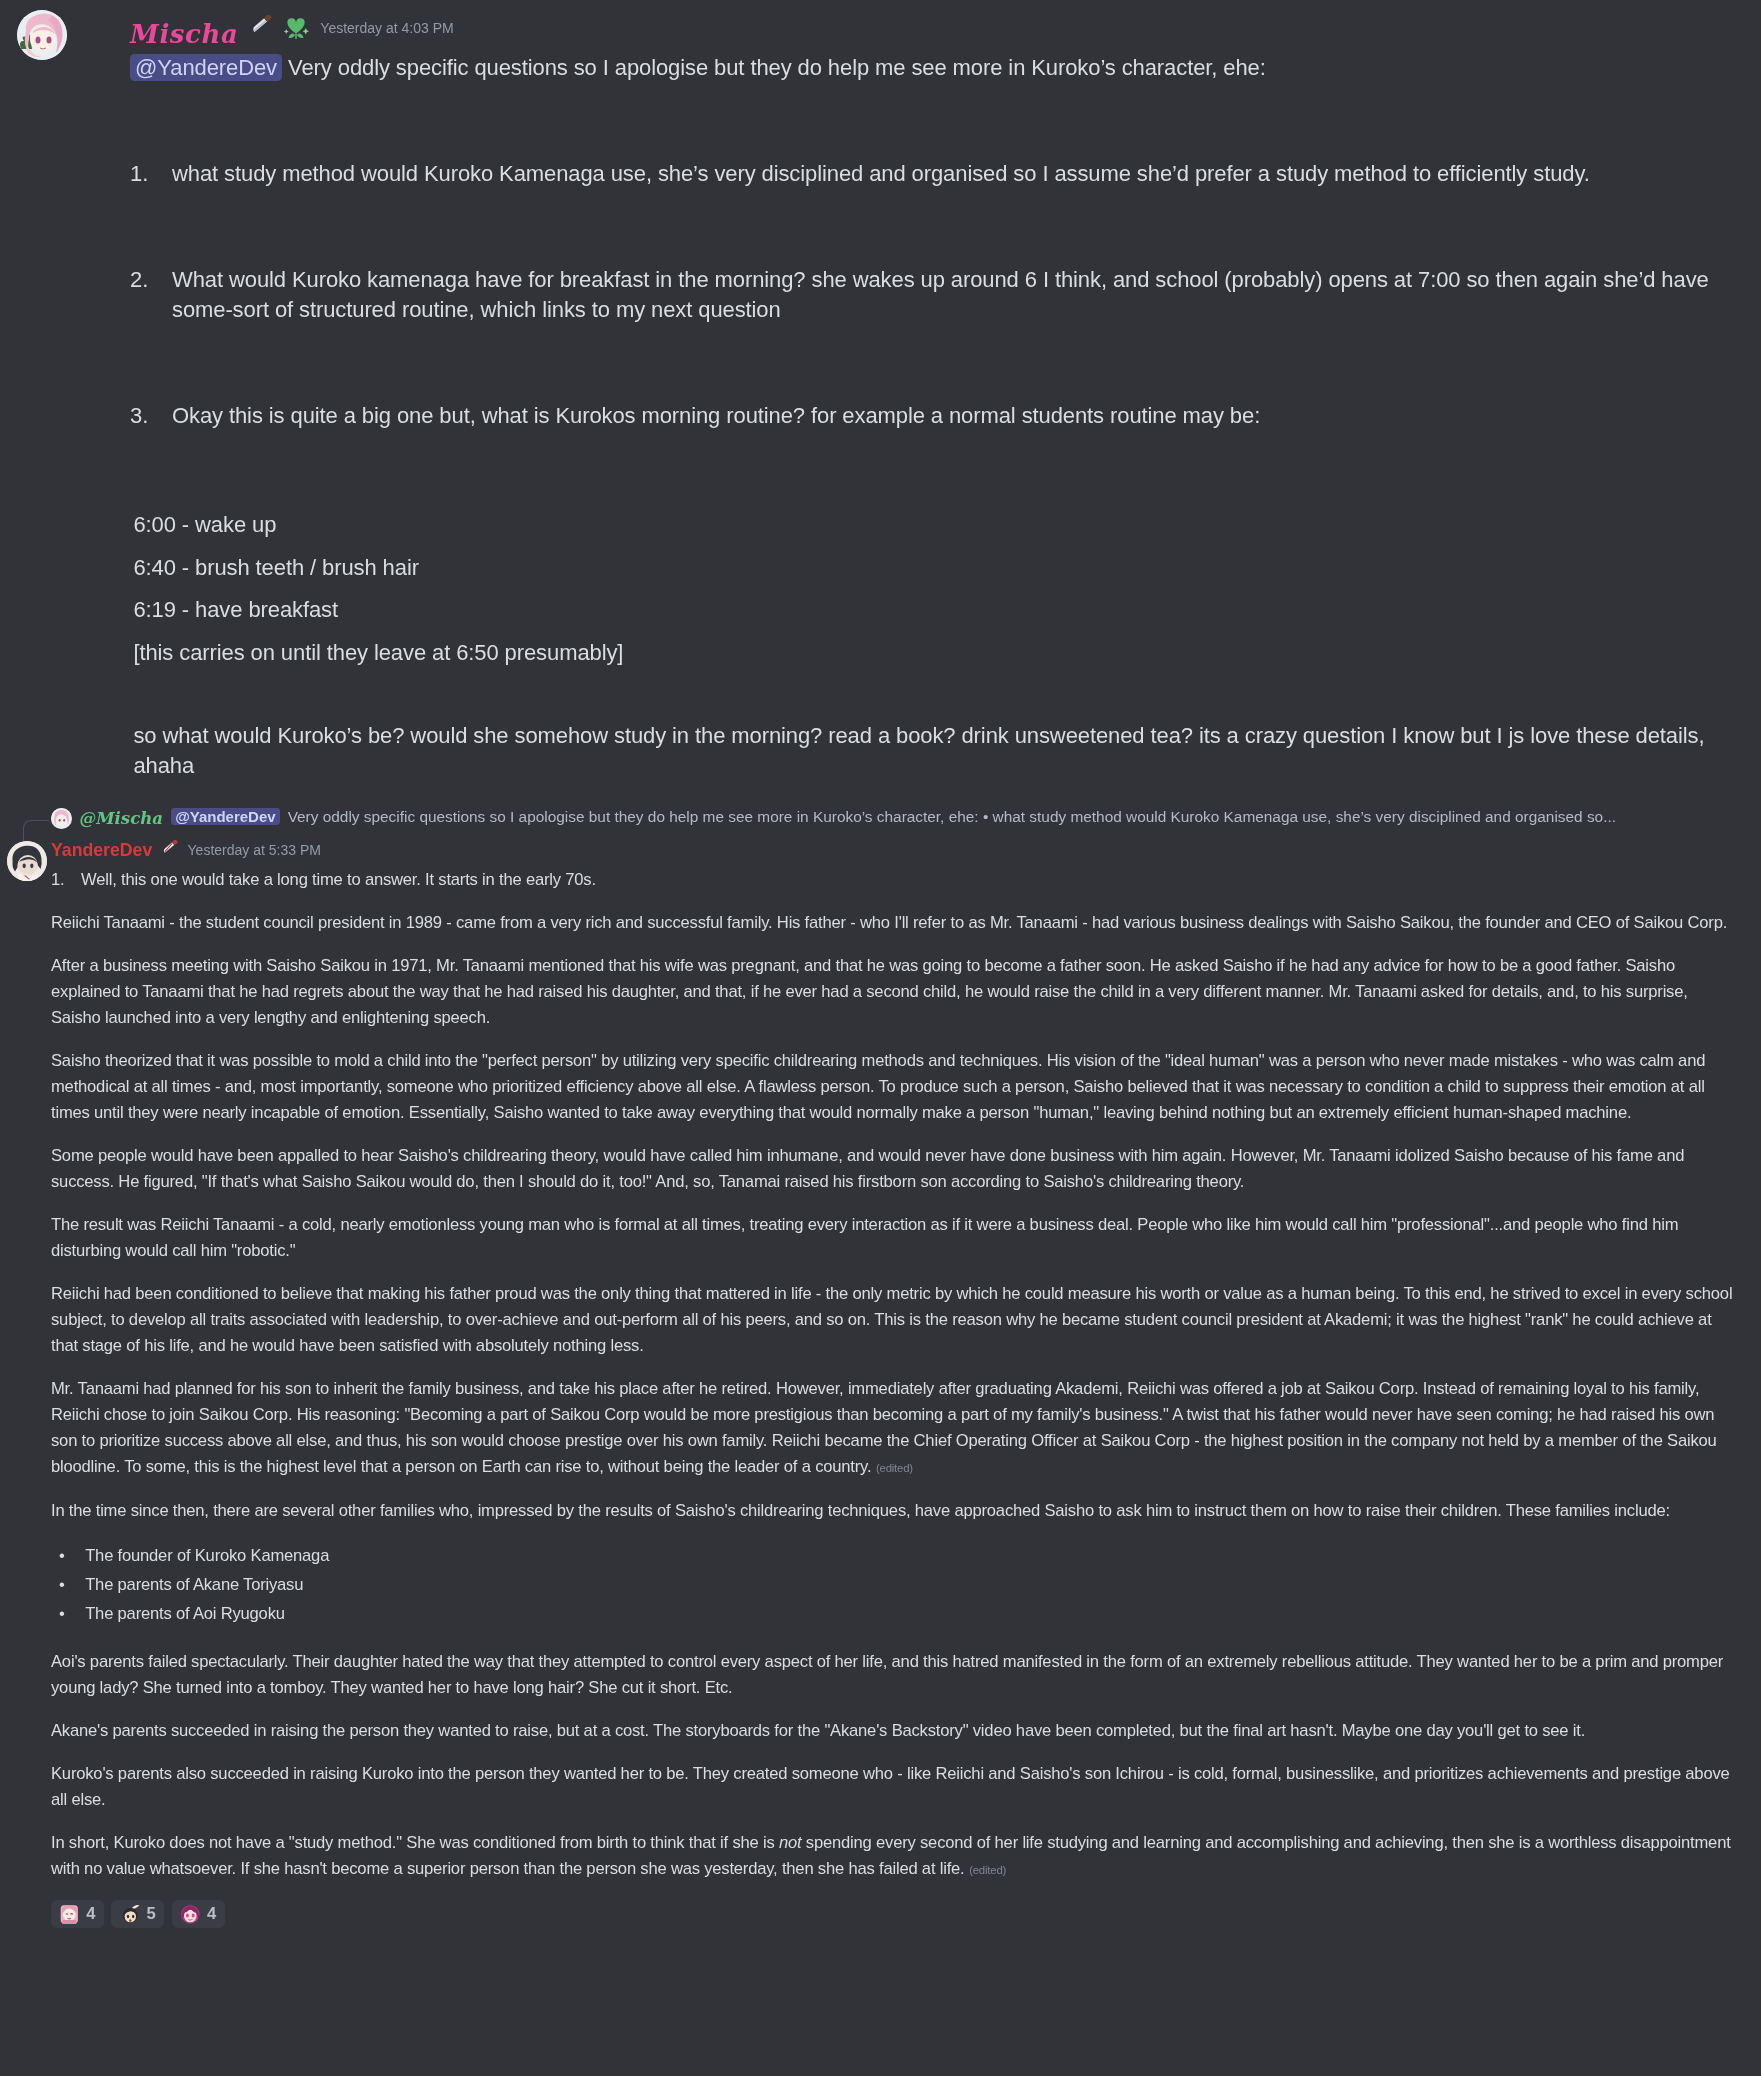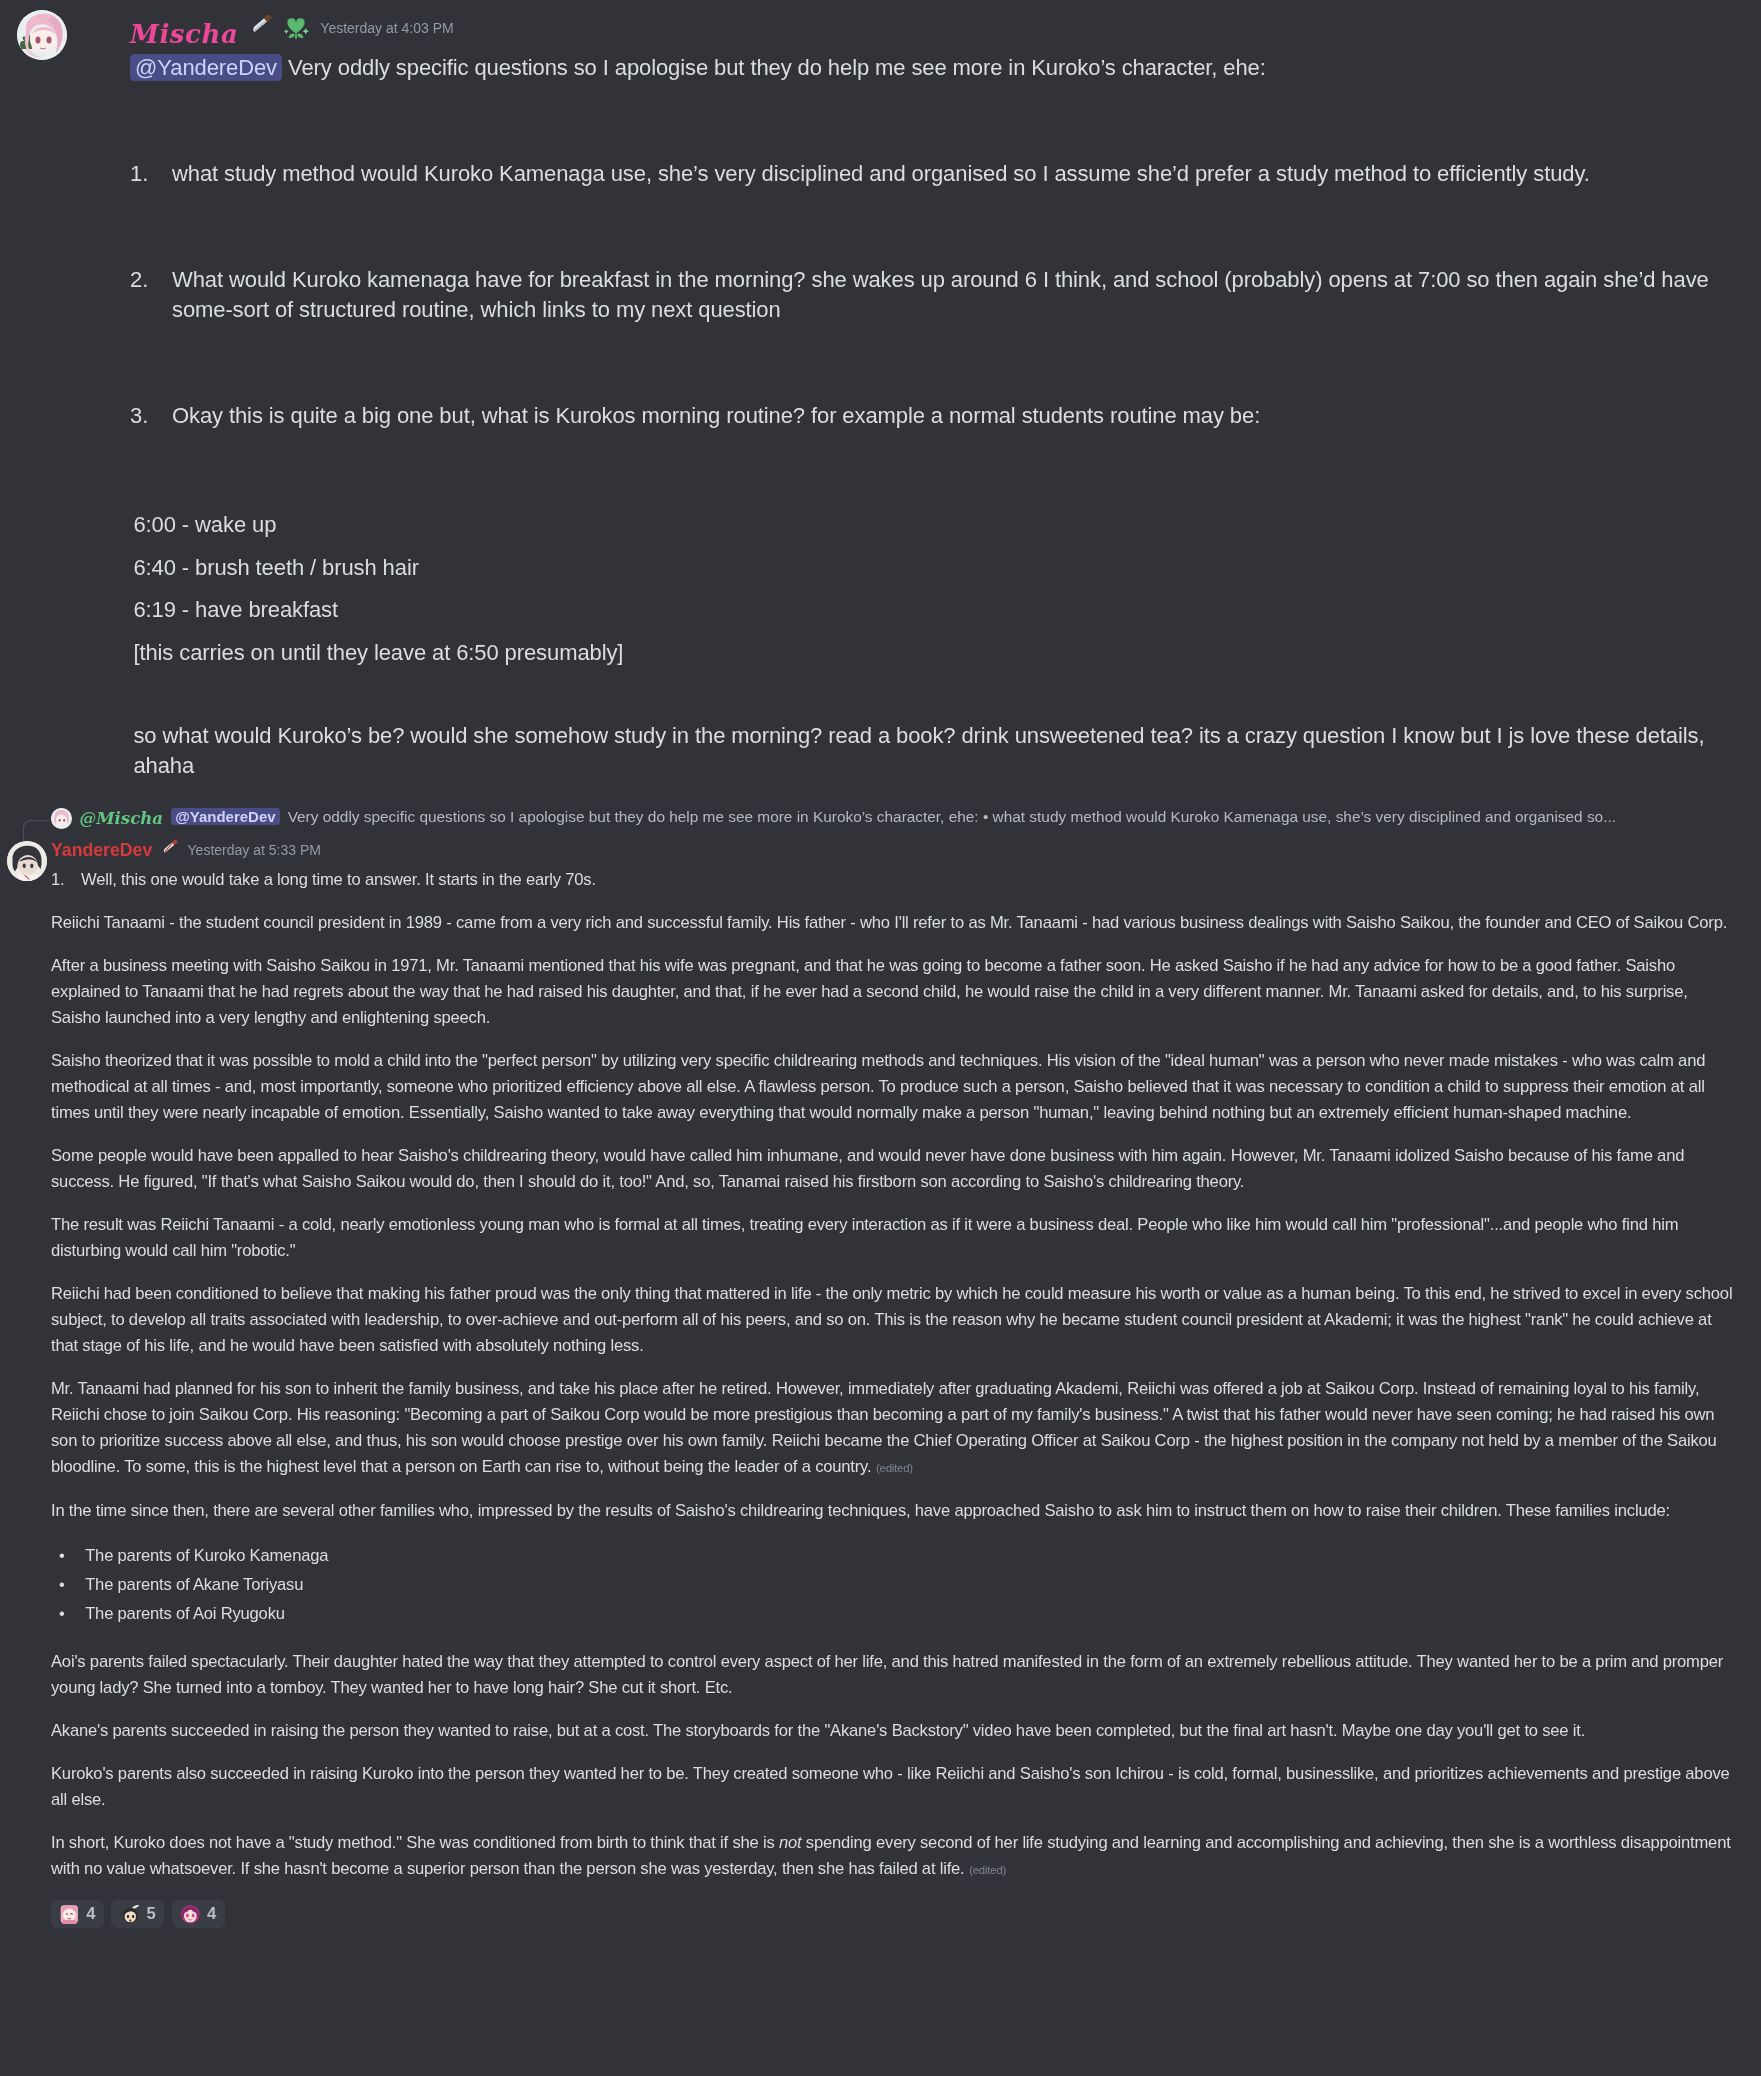--- a/index.html
+++ b/index.html
@@ -226,21 +226,21 @@
       <p>Saisho theorized that it was possible to mold a child into the "perfect person" by utilizing very specific childrearing methods and techniques. His vision of the "ideal human" was a person who never made mistakes - who was calm and methodical at all times - and, most importantly, someone who prioritized efficiency above all else. A flawless person. To produce such a person, Saisho believed that it was necessary to condition a child to suppress their emotion at all times until they were nearly incapable of emotion. Essentially, Saisho wanted to take away everything that would normally make a person "human," leaving behind nothing but an extremely efficient human-shaped machine.</p>
       <p>Some people would have been appalled to hear Saisho's childrearing theory, would have called him inhumane, and would never have done business with him again. However, Mr. Tanaami idolized Saisho because of his fame and success. He figured, "If that's what Saisho Saikou would do, then I should do it, too!" And, so, Tanamai raised his firstborn son according to Saisho's childrearing theory.</p>
       <p>The result was Reiichi Tanaami - a cold, nearly emotionless young man who is formal at all times, treating every interaction as if it were a business deal. People who like him would call him "professional"...and people who find him disturbing would call him "robotic."</p>
       <p>Reiichi had been conditioned to believe that making his father proud was the only thing that mattered in life - the only metric by which he could measure his worth or value as a human being. To this end, he strived to excel in every school subject, to develop all traits associated with leadership, to over-achieve and out-perform all of his peers, and so on. This is the reason why he became student council president at Akademi; it was the highest "rank" he could achieve at that stage of his life, and he would have been satisfied with absolutely nothing less.</p>
       <p><span>Mr. Tanaami had planned for his son to inherit the family business, and take his place after he retired. However, immediately after graduating Akademi, Reiichi was offered a job at Saikou Corp. Instead of remaining loyal to his family, Reiichi chose to join Saikou Corp. His reasoning: "Becoming a part of Saikou Corp would be more prestigious than becoming a part of my family's business." A twist that his father would never have seen coming; he had raised his own son to prioritize success above all else, and thus, his son would choose prestige over his own family. Reiichi became the Chief Operating Officer at Saikou Corp - the highest position in the company not held by a member of the Saikou bloodline. To some, this is the highest level that a person on Earth can rise to, without being the leader of a country.</span><span class="edited">(edited)</span></p>
       <p>In the time since then, there are several other families who, impressed by the results of Saisho's childrearing techniques, have approached Saisho to ask him to instruct them on how to raise their children. These families include:</p>
 
       <div class="bullets">
         <div class="bullet-row">
           <span class="bullet-dot">•</span>
-          <span>The parents of Kuroko Kamenaga</span>
+          <span>The founder of Kuroko Kamenaga</span>
         </div>
         <div class="bullet-row">
           <span class="bullet-dot">•</span>
           <span>The parents of Akane Toriyasu</span>
         </div>
         <div class="bullet-row">
           <span class="bullet-dot">•</span>
           <span>The parents of Aoi Ryugoku</span>
         </div>
       </div>

